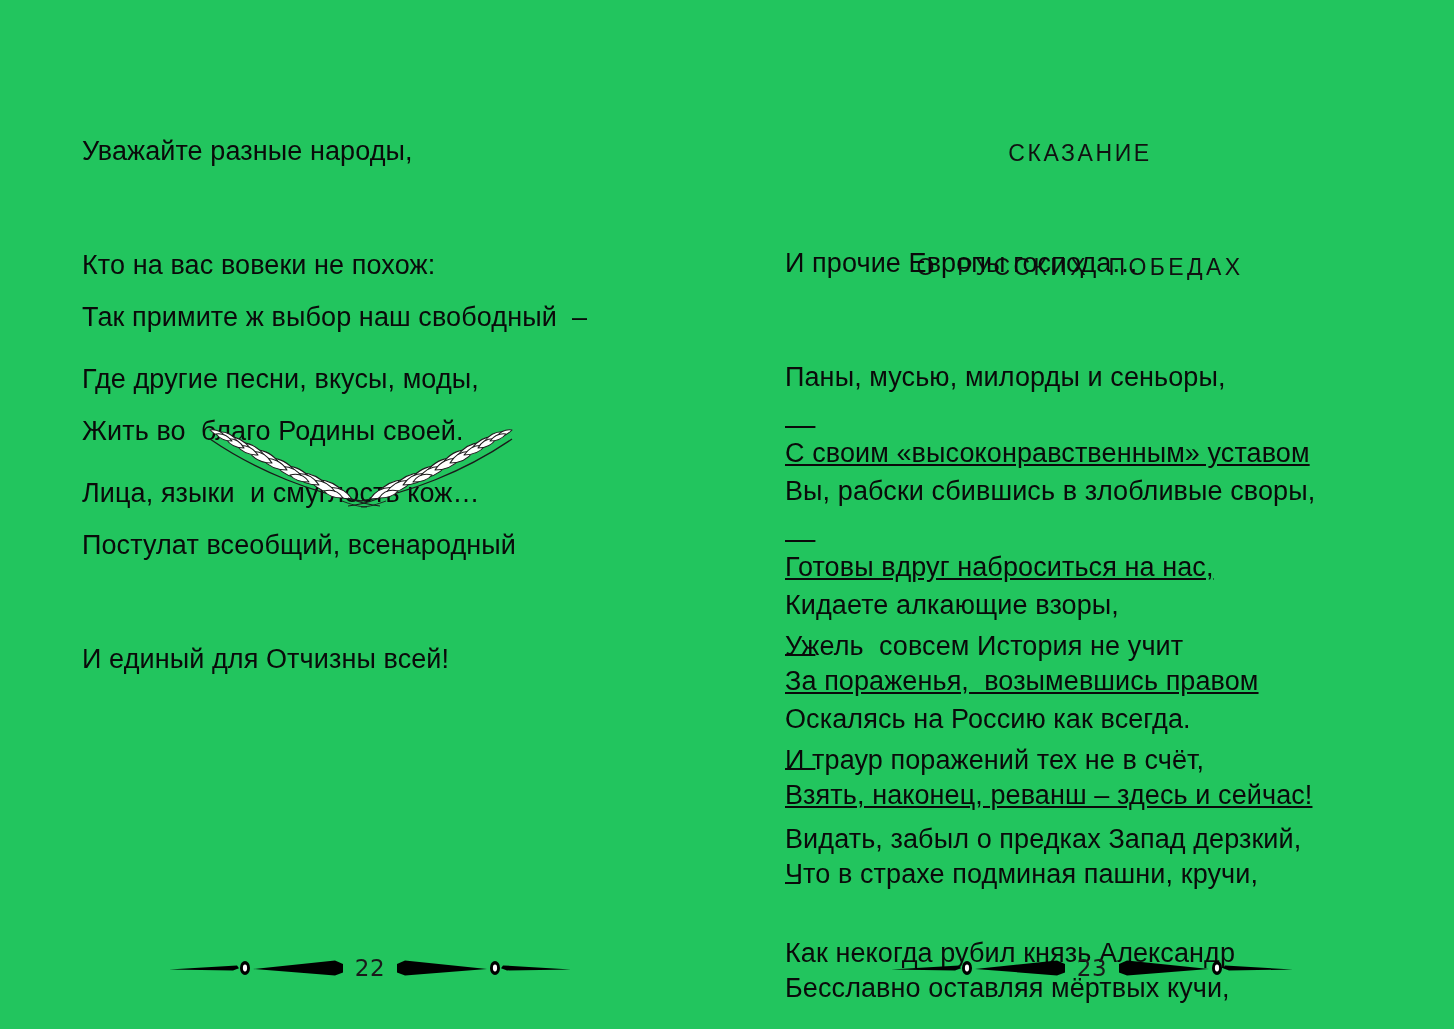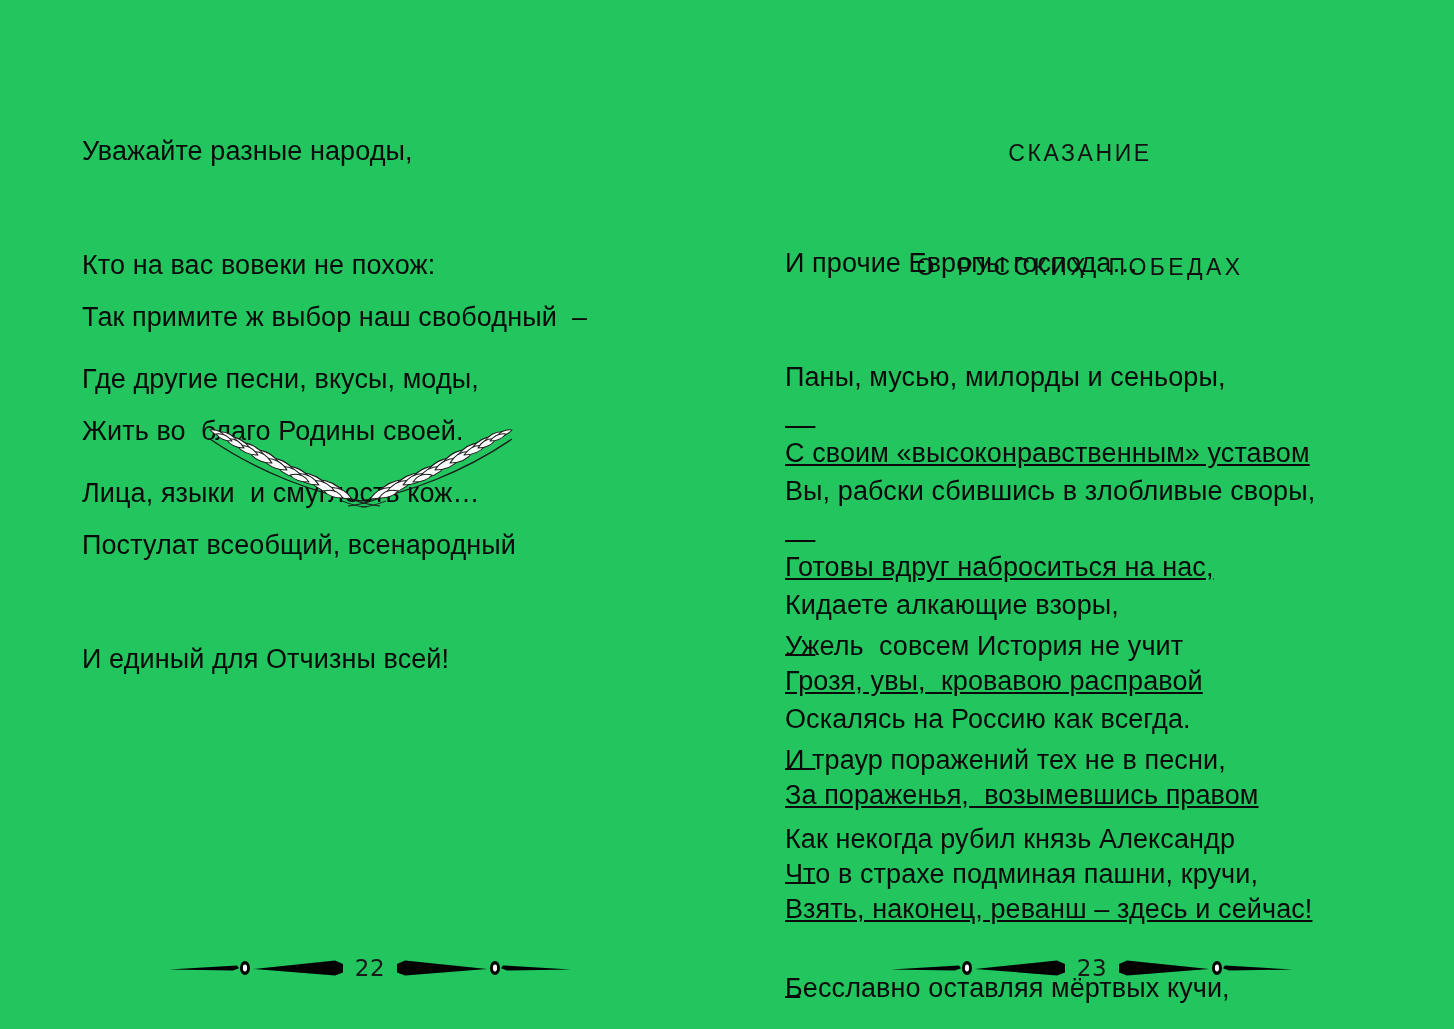--- a/index.html
+++ b/index.html
@@ -188,34 +188,34 @@
     <div>И прочие Европы господа…</div>
     <div>Паны, мусью, милорды и сеньоры,</div>
     <div>Вы, рабски сбившись в злобливые своры,</div>
     <div>Кидаете алкающие взоры,</div>
     <div>Оскалясь на Россию как всегда.</div>
   </div>
 
   <div class="verse right-col" style="top:358px;text-decoration:underline;">
     <div>С своим «высоконравственным» уставом</div>
     <div>Готовы вдруг наброситься на нас,</div>
-    <div>Грозя, увы,  кровавою расправой</div>
     <div>За пораженья,  возымевшись правом</div>
     <div>Взять, наконец, реванш – здесь и сейчас!</div>
   </div>
 
   <div class="verse right-col" style="top:551px;">
     <div>Ужель  совсем История не учит</div>
-    <div>И траур поражений тех не в песни,</div>
+    <div>И траур поражений тех не в счёт,</div>
     <div>Что в страхе подминая пашни, кручи,</div>
     <div>Бесславно оставляя мёртвых кучи,</div>
     
   </div>
 
   <div class="verse right-col" style="top:744px;">
+    <div>Видать, забыл о предках Запад дерзкий,</div>
     <div>Как некогда рубил князь Александр</div>
     
     
     
   </div>
 
   <div class="footer footer-right">
     <svg class="dart-group" width="180" height="26" viewBox="0 0 180 26">
       <g fill="#000000">
         <path d="M2,14.6 L70,10.4 L72,13.2 L66,15.4 Z"></path>

